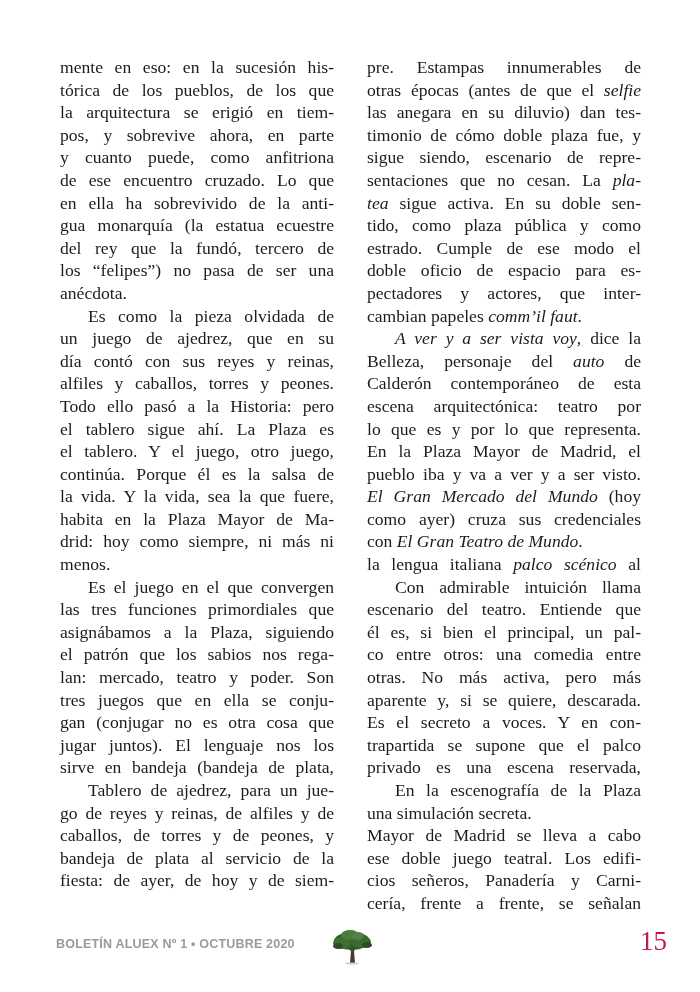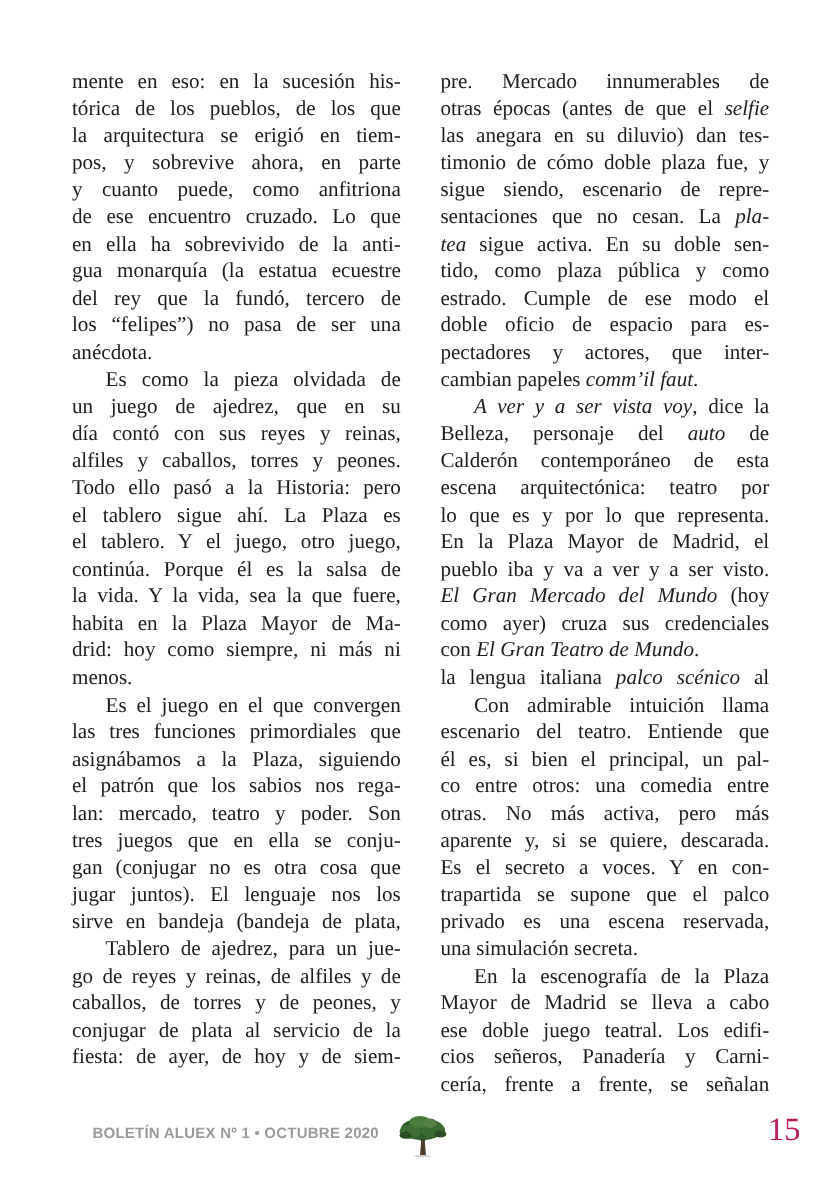--- a/index.html
+++ b/index.html
@@ -16,21 +16,21 @@
     text-align: justify;
     hyphens: manual;
   }
   .col-left { left: 60px; }
   .col-right { left: 367px; }
   .col .line { display: block; text-align: justify; text-align-last: justify; white-space: nowrap; }
   .col .line.last { text-align-last: left; }
   .col .line.ind { padding-left: 28px; }
   em { font-style: italic; }
   .footer-text {
-    position: absolute; left: 77px; top: 937px;
+    position: absolute; left: 56px; top: 937px;
     font-family: "Liberation Sans", "DejaVu Sans", sans-serif;
     font-size: 12.5px; font-weight: bold; color: #9a9a9a; letter-spacing: 0.2px;
   }
   .tree { position: absolute; left: 328px; top: 925px; width: 48px; height: 40px; }
   .page-num {
     position: absolute; left: 640px; top: 926px;
     font-family: "Liberation Serif", "DejaVu Serif", serif;
     font-size: 27px; color: #be185d;
   }
 </style>
@@ -68,26 +68,26 @@
     <span class="line">asignábamos a la Plaza, siguiendo</span>
     <span class="line">el patrón que los sabios nos rega-</span>
     <span class="line">lan: mercado, teatro y poder. Son</span>
     <span class="line">tres juegos que en ella se conju-</span>
     <span class="line">gan (conjugar no es otra cosa que</span>
     <span class="line">jugar juntos). El lenguaje nos los</span>
     <span class="line">sirve en bandeja (bandeja de plata,</span>
     <span class="line ind">Tablero de ajedrez, para un jue-</span>
     <span class="line">go de reyes y reinas, de alfiles y de</span>
     <span class="line">caballos, de torres y de peones, y</span>
-    <span class="line">conjugar de plata al servicio de la</span>
+    <span class="line">bandeja de plata al servicio de la</span>
     <span class="line">fiesta: de ayer, de hoy y de siem-</span>
   </div>
 
   <div class="col col-right">
-    <span class="line">pre. Mercado innumerables de</span>
+    <span class="line">pre. Estampas innumerables de</span>
     <span class="line"><span>otras épocas (antes de que el </span><em>selfie</em><span></span></span>
     <span class="line">las anegara en su diluvio) dan tes-</span>
     <span class="line">timonio de cómo doble plaza fue, y</span>
     <span class="line">sigue siendo, escenario de repre-</span>
     <span class="line"><span>sentaciones que no cesan. La </span><em>pla-</em><span></span></span>
     <span class="line"><span></span><em>tea</em><span> sigue activa. En su doble sen-</span></span>
     <span class="line">tido, como plaza pública y como</span>
     <span class="line">estrado. Cumple de ese modo el</span>
     <span class="line">doble oficio de espacio para es-</span>
     <span class="line">pectadores y actores, que inter-</span>
@@ -105,22 +105,22 @@
     <span class="line"><span>la lengua italiana </span><em>palco scénico</em><span> al</span></span>
     <span class="line ind">Con admirable intuición llama</span>
     <span class="line">escenario del teatro. Entiende que</span>
     <span class="line">él es, si bien el principal, un pal-</span>
     <span class="line">co entre otros: una comedia entre</span>
     <span class="line">otras. No más activa, pero más</span>
     <span class="line">aparente y, si se quiere, descarada.</span>
     <span class="line">Es el secreto a voces. Y en con-</span>
     <span class="line">trapartida se supone que el palco</span>
     <span class="line">privado es una escena reservada,</span>
+    <span class="line ind">En la escenografía de la Plaza</span>
     <span class="line last">una simulación secreta.</span>
-    <span class="line ind">En la escenografía de la Plaza</span>
     <span class="line">Mayor de Madrid se lleva a cabo</span>
     <span class="line">ese doble juego teatral. Los edifi-</span>
     <span class="line">cios señeros, Panadería y Carni-</span>
     <span class="line">cería, frente a frente, se señalan</span>
   </div>
 
   <div class="footer-text">BOLETÍN ALUEX Nº 1 • OCTUBRE 2020</div>
 
   <svg class="tree" viewBox="0 0 48 40" xmlns="http://www.w3.org/2000/svg">
     <path d="M22 38 L23 26 L19 22 L22 23 L24 19 L26 23 L29 21 L26 26 L27 38 Z" fill="#4a3a2a"></path>

